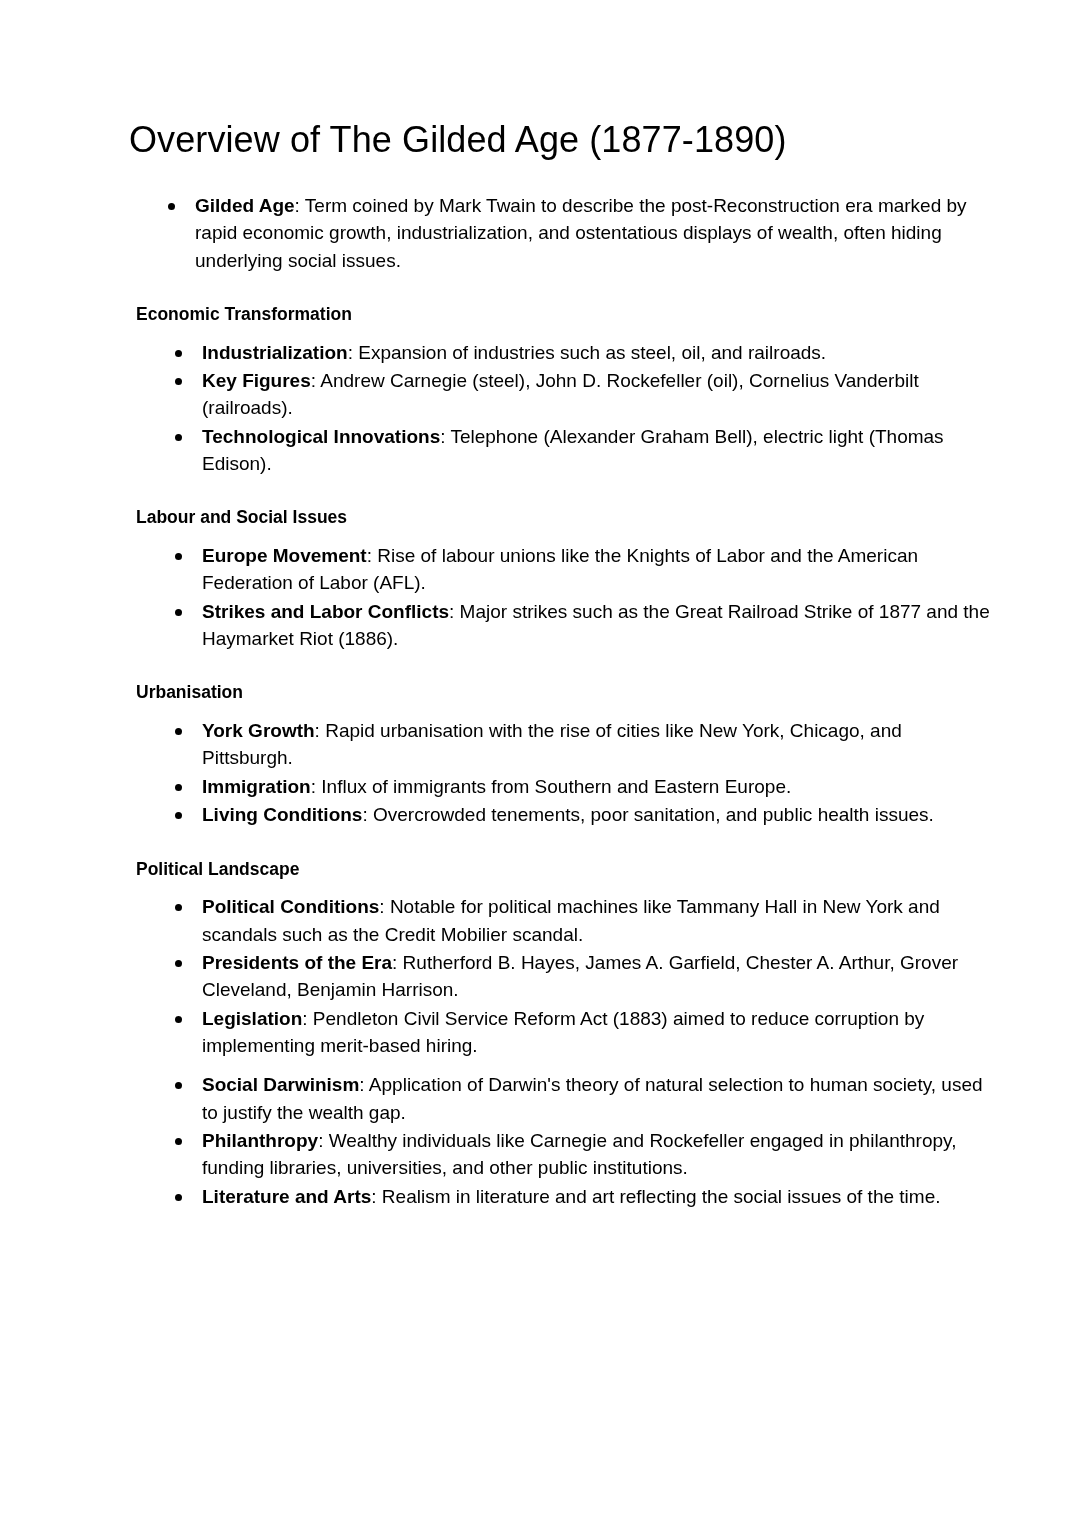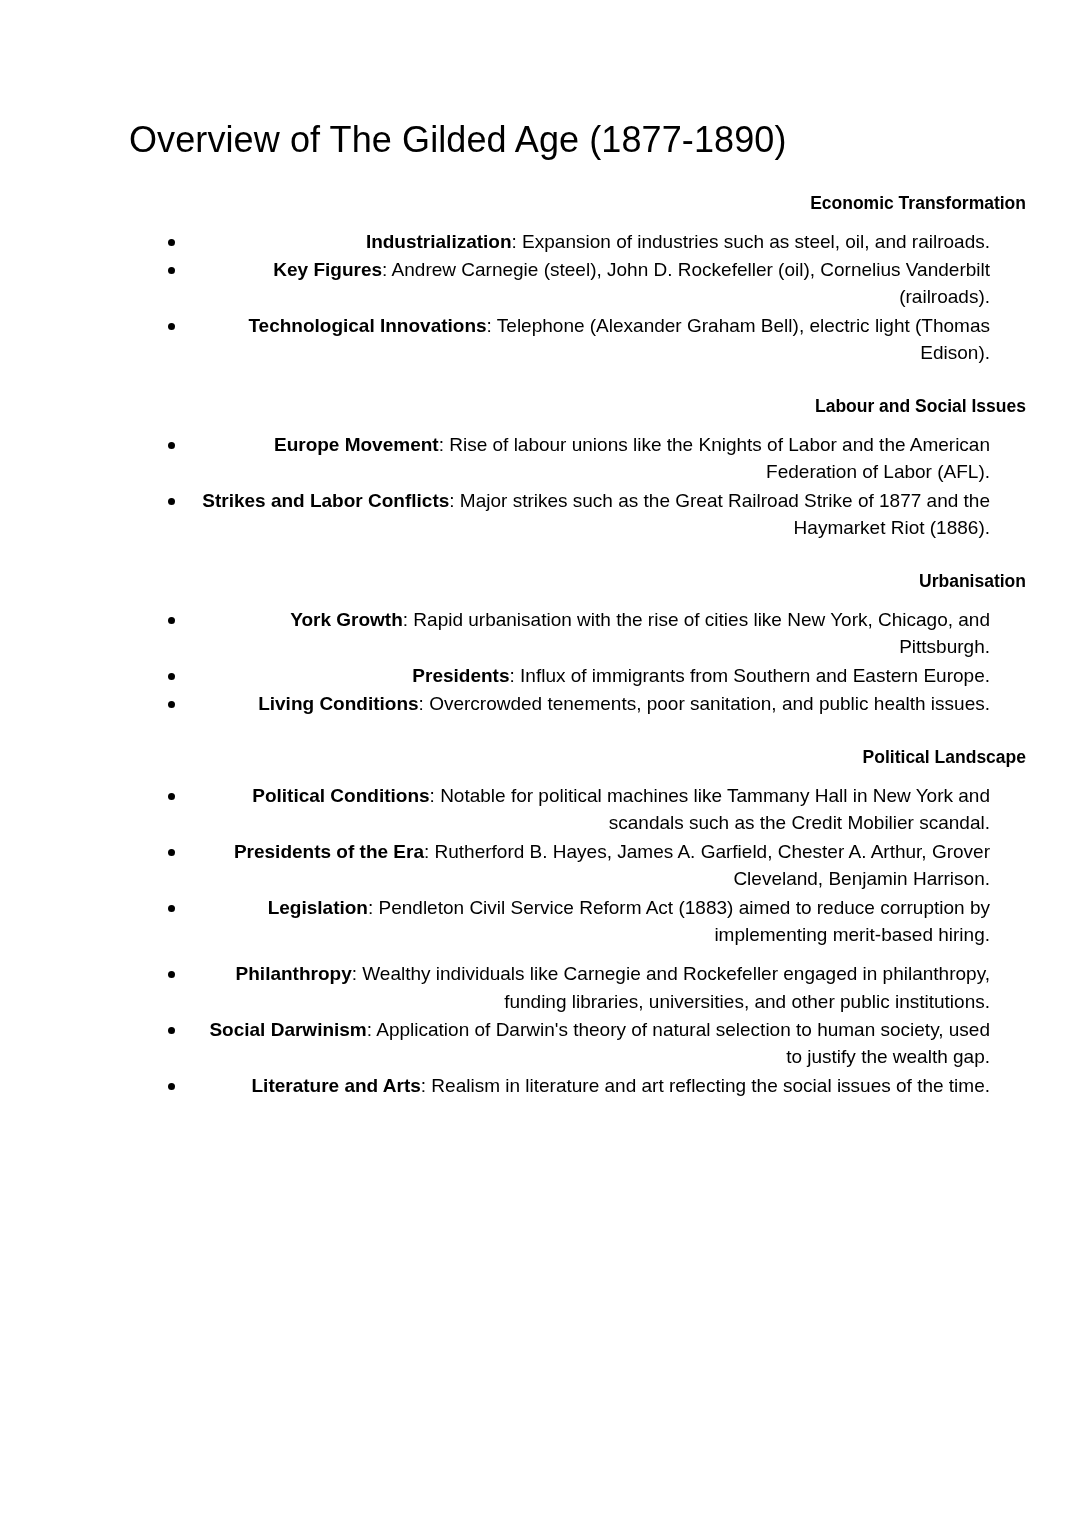--- a/index.html
+++ b/index.html
@@ -11,34 +11,33 @@
     width: 1080px;
     min-height: 1525px;
     font-family: "Liberation Sans", sans-serif;
     color: #000000;
     -webkit-font-smoothing: antialiased;
   }
   .page {
     width: 1080px;
     min-height: 1525px;
     box-sizing: border-box;
-    padding: 118px 54px 110px 129px;
+    padding: 118px 88px 110px 129px;
     background: #ffffff;
   }
   .doc-title {
     font-size: 36px;
     font-weight: 400;
     line-height: 1.22;
     letter-spacing: 0.1px;
     margin: 0 0 30px 0;
     color: #000000;
   }
   .section {
-    margin: 0;
-    text-align: right;
+    margin: 7px;
   }
   .section-heading {
     font-size: 17.5px;
     font-weight: 700;
     line-height: 1.35;
     margin: 29px 0 0 0;
     color: #000000;
   }
   ul.bullets {
     list-style: none;
@@ -71,20 +70,23 @@
     font-weight: 700;
   }
 </style>
 </head>
 <body>
 
 <div class="page">
 
   <h1 class="doc-title">Overview of The Gilded Age (1877-1890)</h1>
 
+  <ul class="bullets lead" id="lead-list">
+      <li><span class="term">Gilded Age</span><span>: Term coined by Mark Twain to describe the post-Reconstruction era marked by rapid economic growth, industrialization, and ostentatious displays of wealth, often hiding underlying social issues.</span></li>
+    </ul>
 
   <div id="sections">
       <div class="section">
         <h2 class="section-heading">Economic Transformation</h2>
         <ul class="bullets">
           <li><span class="term">Industrialization</span><span>: Expansion of industries such as steel, oil, and railroads.</span></li>
           <li><span class="term">Key Figures</span><span>: Andrew Carnegie (steel), John D. Rockefeller (oil), Cornelius Vanderbilt (railroads).</span></li>
           <li><span class="term">Technological Innovations</span><span>: Telephone (Alexander Graham Bell), electric light (Thomas Edison).</span></li>
         </ul>
       </div>
@@ -92,34 +94,34 @@
         <h2 class="section-heading">Labour and Social Issues</h2>
         <ul class="bullets">
           <li><span class="term">Europe Movement</span><span>: Rise of labour unions like the Knights of Labor and the American Federation of Labor (AFL).</span></li>
           <li><span class="term">Strikes and Labor Conflicts</span><span>: Major strikes such as the Great Railroad Strike of 1877 and the Haymarket Riot (1886).</span></li>
         </ul>
       </div>
       <div class="section">
         <h2 class="section-heading">Urbanisation</h2>
         <ul class="bullets">
           <li><span class="term">York Growth</span><span>: Rapid urbanisation with the rise of cities like New York, Chicago, and Pittsburgh.</span></li>
-          <li><span class="term">Presidents</span><span>: Influx of immigrants from Southern and Eastern Europe.</span></li>
+          <li><span class="term">Immigration</span><span>: Influx of immigrants from Southern and Eastern Europe.</span></li>
           <li><span class="term">Living Conditions</span><span>: Overcrowded tenements, poor sanitation, and public health issues.</span></li>
         </ul>
       </div>
       <div class="section">
         <h2 class="section-heading">Political Landscape</h2>
         <ul class="bullets">
           <li><span class="term">Political Conditions</span><span>: Notable for political machines like Tammany Hall in New York and scandals such as the Credit Mobilier scandal.</span></li>
           <li><span class="term">Presidents of the Era</span><span>: Rutherford B. Hayes, James A. Garfield, Chester A. Arthur, Grover Cleveland, Benjamin Harrison.</span></li>
           <li><span class="term">Legislation</span><span>: Pendleton Civil Service Reform Act (1883) aimed to reduce corruption by implementing merit-based hiring.</span></li>
         </ul>
       </div>
       <div class="section">
         <ul class="bullets">
+          <li><span class="term">Social Darwinism</span><span>: Application of Darwin's theory of natural selection to human society, used to justify the wealth gap.</span></li>
           <li><span class="term">Philanthropy</span><span>: Wealthy individuals like Carnegie and Rockefeller engaged in philanthropy, funding libraries, universities, and other public institutions.</span></li>
-          <li><span class="term">Social Darwinism</span><span>: Application of Darwin's theory of natural selection to human society, used to justify the wealth gap.</span></li>
           <li><span class="term">Literature and Arts</span><span>: Realism in literature and art reflecting the social issues of the time.</span></li>
         </ul>
       </div>
     </div>
 
 </div>
 
 </body></html>

